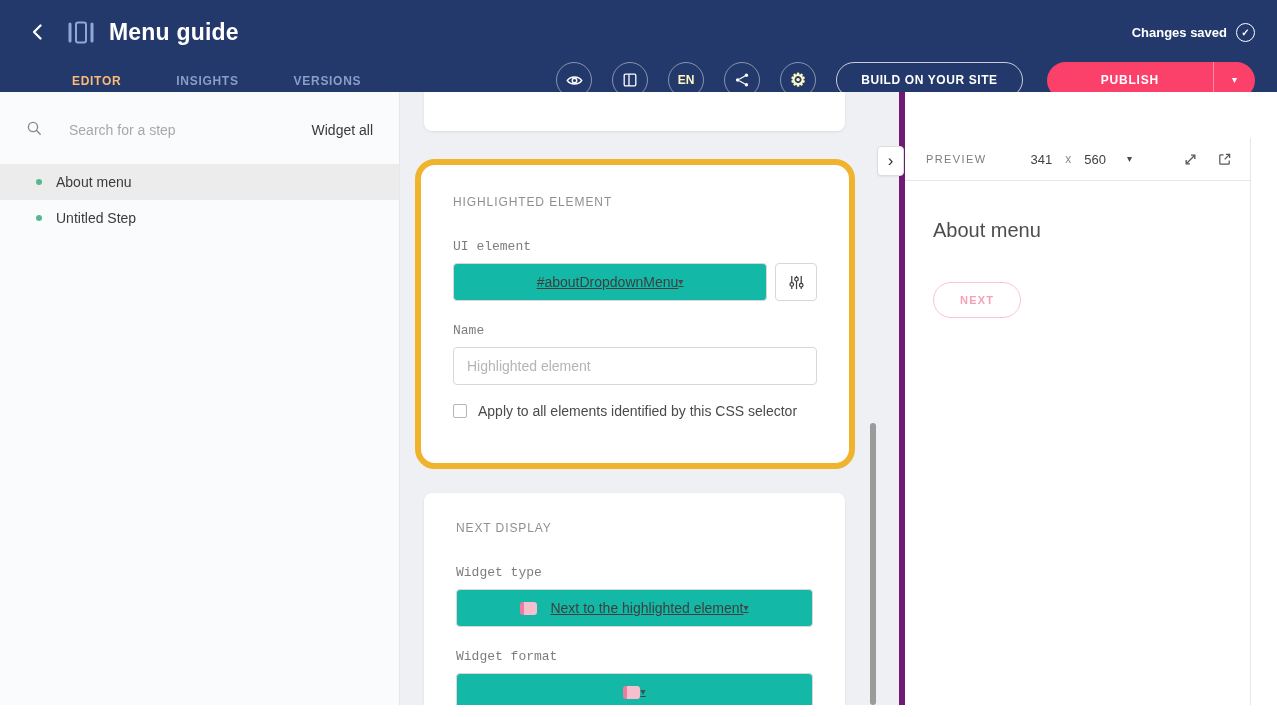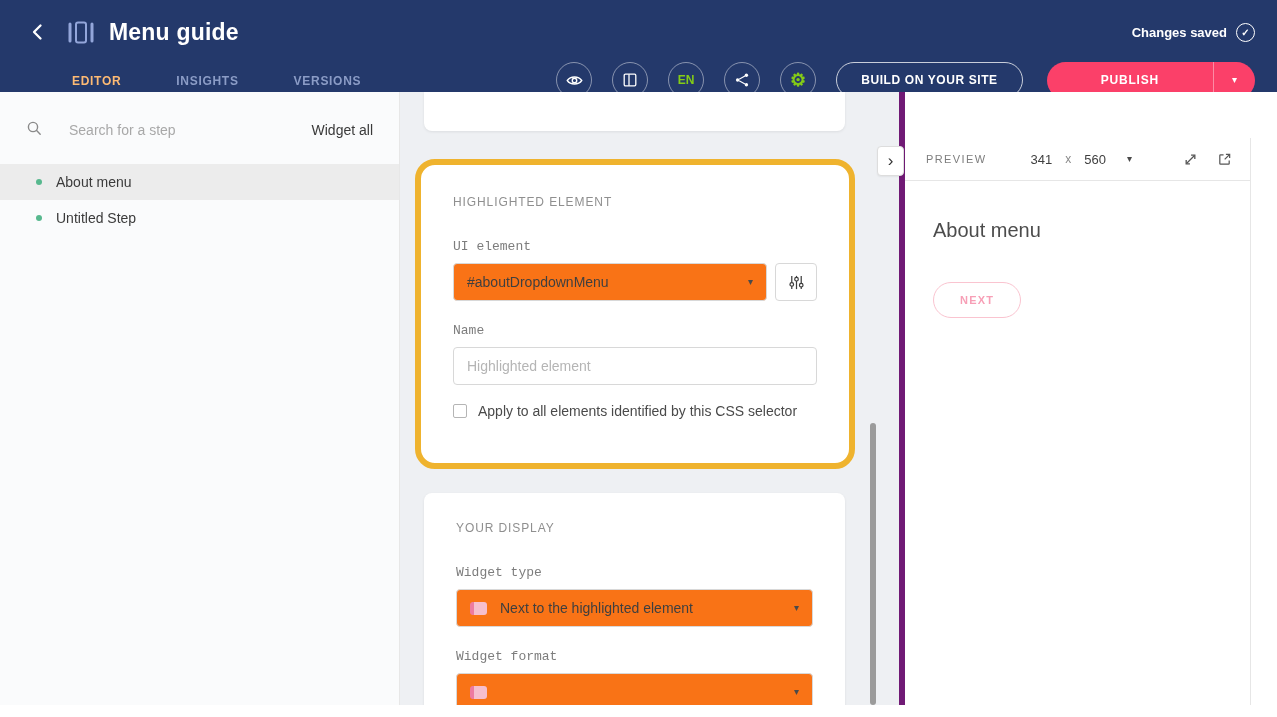--- a/index.html
+++ b/index.html
@@ -23,21 +23,21 @@
   .back-btn{width:24px;height:24px;display:flex;align-items:center;justify-content:center;margin-right:16px;}
   .logo{display:flex;align-items:center;margin-right:13px;}
   .app-title{font-size:23px;font-weight:700;letter-spacing:.2px;}
   .changes-saved{margin-left:auto;display:flex;align-items:center;gap:9px;font-size:13px;font-weight:700;}
   .check-circle{width:19px;height:19px;border:1.5px solid #fff;border-radius:50%;display:flex;align-items:center;justify-content:center;font-size:10px;font-weight:700;}
   .header-bottom{display:flex;align-items:center;height:48px;padding:0 22px 0 72px;}
   .tabs{display:flex;gap:55px;align-self:stretch;align-items:flex-end;}
   .tab{font-size:12px;font-weight:700;letter-spacing:.7px;color:#8b9cc6;padding-bottom:13px;border-bottom:3px solid transparent;}
   .tab.active{color:#fdba74;border-bottom-color:#fff;}
   .header-controls{margin-left:auto;display:flex;align-items:center;gap:20px;}
-  .circle-btn{width:36px;height:36px;border:1px solid rgba(255,255,255,.45);border-radius:50%;display:flex;align-items:center;justify-content:center;color:#84cc16;font-size:12px;font-weight:700;}
+  .circle-btn{width:36px;height:36px;border:1px solid rgba(255,255,255,.45);border-radius:50%;display:flex;align-items:center;justify-content:center;color:#fef9c3;font-size:12px;font-weight:700;}
   .gear{font-size:18px;line-height:1;}
   .build-btn{height:36px;border:1px solid rgba(255,255,255,.75);border-radius:18px;padding:0 24px;font-size:12px;font-weight:700;letter-spacing:.6px;color:#fff;}
   .publish-group{display:flex;height:37px;border-radius:19px;overflow:hidden;margin-left:4px;}
   .publish-main{background:var(--pink);color:#fff;font-size:12px;font-weight:700;letter-spacing:.8px;padding:0 54px;display:flex;align-items:center;}
   .publish-caret{background:var(--pink);border-left:1px solid rgba(255,255,255,.4);width:42px;display:flex;align-items:center;justify-content:center;color:#fff;font-size:11px;}
 
   
   .workspace{display:flex;height:613px;position:relative;}
 
   
@@ -53,21 +53,21 @@
 
   
   .editor-panel{flex:1;background:#eef0f3;position:relative;overflow:hidden;border-right:6px solid #701a75;}
   .partial-card{width:421px;margin-left:24px;height:39px;background:#fff;border-radius:0 0 8px 8px;box-shadow:0 1px 3px rgba(0,0,0,.08);}
   .highlight-card{width:440px;margin-left:15px;margin-top:28px;border:6px solid var(--yellow);border-radius:20px;background:#fff;padding:30px 32px 44px 32px;}
   .card{width:421px;margin-left:24px;background:#fff;border-radius:8px;box-shadow:0 1px 3px rgba(0,0,0,.08);}
   .step-display-card{margin-top:24px;padding:28px 32px 40px 32px;}
   .section-title{font-size:12px;font-weight:400;letter-spacing:.9px;color:#8f8f8f;margin-bottom:30px;}
   .field-label{display:block;font-size:13px;color:#7d7d7d;margin-bottom:9px;font-family:Liberation Mono, monospace;}
   .select-row{display:flex;gap:8px;margin-bottom:22px;}
-  .select{flex:1;height:38px;border:1px solid var(--border);border-radius:4px;background:#f97316;display:flex;align-items:center;justify-content:space-between;padding:0 13px;font-size:14px;color:#3f3f3f;}
+  .select{flex:1;height:38px;border:1px solid var(--border);border-radius:4px;background:#14b8a6;display:flex;align-items:center;justify-content:center;padding:0 13px;font-size:14px;color:#3f3f3f;text-decoration:underline;}
   .select-left{display:flex;align-items:center;gap:13px;}
   .caret{font-size:10px;color:#4a4a4a;line-height:1;}
   .icon-btn{width:42px;height:38px;border:1px solid var(--border);border-radius:4px;background:#fff;display:flex;align-items:center;justify-content:center;flex:none;}
   .text-input{width:100%;height:38px;border:1px solid var(--border);border-radius:4px;padding:0 13px;font-size:14px;color:#333;background:#fff;}
   .text-input::placeholder{color:#b5b5b5;}
   .checkbox-row{display:flex;align-items:center;gap:11px;margin-top:18px;}
   .checkbox{width:14px;height:14px;border:1.5px solid #b5b5b5;border-radius:2px;background:#fff;flex:none;}
   .checkbox-label{font-size:14px;color:#4a4a4a;}
   .widget-row{margin-bottom:22px;}
   .widget-icon{width:17px;height:13px;border-radius:3px;background:#f6bfce;border-left:4px solid #ee7ba0;flex:none;}
@@ -214,21 +214,21 @@
         <label class="field-label">Name</label>
         <input class="text-input" placeholder="Highlighted element" style="">
 
         <div class="checkbox-row">
           <span class="checkbox"></span>
           <span class="checkbox-label">Apply to all elements identified by this CSS selector</span>
         </div>
       </section>
 
       <section class="card step-display-card">
-        <h2 class="section-title">YOUR DISPLAY</h2>
+        <h2 class="section-title">NEXT DISPLAY</h2>
 
         <label class="field-label">Widget type</label>
         <div class="select widget-row">
           <span class="select-left">
             <span class="widget-icon"></span>
             <span>Next to the highlighted element</span>
           </span>
           <span class="caret">▾</span>
         </div>
 

